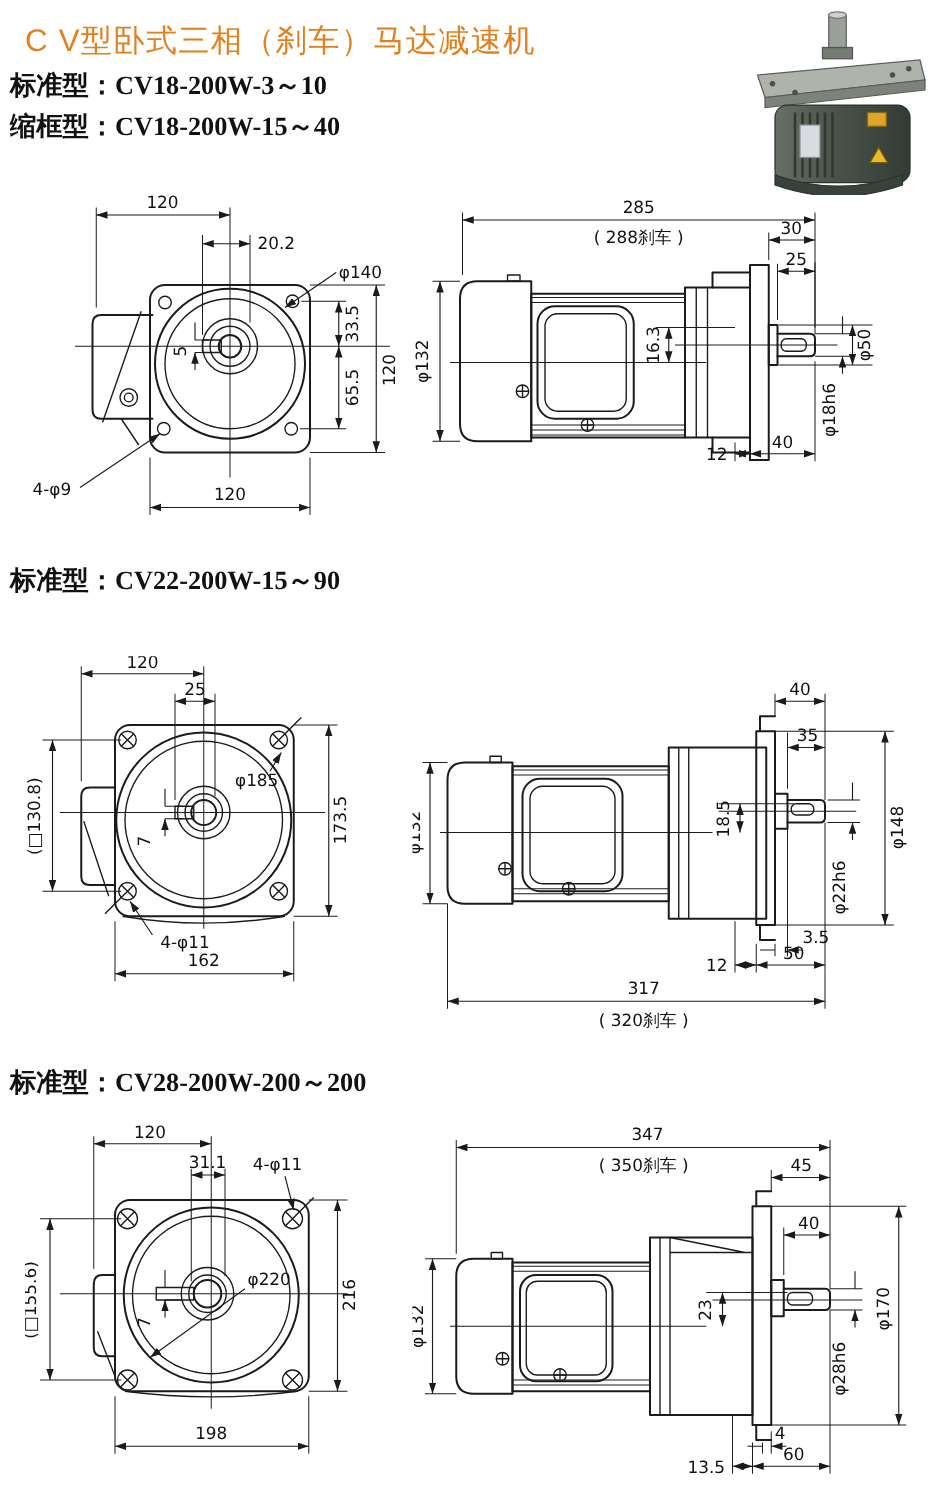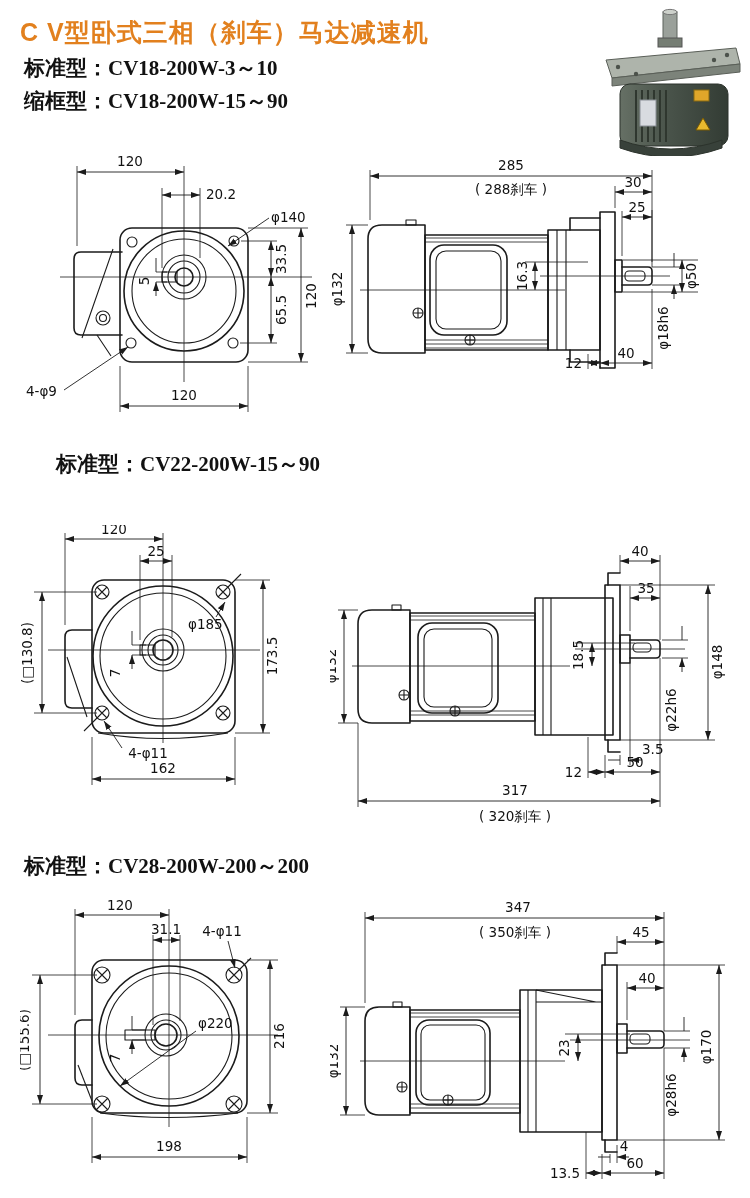--- a/index.html
+++ b/index.html
@@ -1,40 +1,40 @@
 <!DOCTYPE html>
 <html><head>
 <meta charset="utf-8">
 <style>
   html,body{margin:0;padding:0;background:#fff;}
   #page{position:relative;width:750px;height:1198px;background:#fff;overflow:hidden;
         font-family:"Liberation Sans",sans-serif;}
-  .title{position:absolute;left:20px;top:16px;font-size:25px;font-weight:bold;
+  .title{position:absolute;left:20px;top:16px;font-size:25px;font-weight:normal;
          letter-spacing:1px;color:#e2801e;font-family:"Liberation Sans",sans-serif;}
-  .models{position:absolute;left:24px;font-size:21px;font-weight:bold;color:#111;
+  .models{position:absolute;left:8px;font-size:21px;font-weight:bold;color:#111;
           font-family:"Liberation Serif",serif;line-height:33px;white-space:nowrap;}
   .models .row{display:block;}
   .panel{position:absolute;}
   svg .o{fill:none;stroke:#1b1b1b;stroke-width:1.6;stroke-linejoin:round;stroke-linecap:round;}
   svg .o2{fill:none;stroke:#1b1b1b;stroke-width:1.1;stroke-linejoin:round;}
   svg .t{fill:none;stroke:#1b1b1b;stroke-width:0.8;}
   svg .d{fill:none;stroke:#1b1b1b;stroke-width:0.9;}
   svg text{font-family:"DejaVu Sans",sans-serif;font-size:13.5px;fill:#111;}
   svg .mk{fill:#1b1b1b;stroke:none;}
 </style>
 </head>
 <body>
 
 <div id="page">
 
   <div class="title">C V型卧式三相（刹车）马达减速机</div>
 
   <div class="models" style="top:52px;">
     <span class="row"><span>标准型：</span><span>CV18-200W-3～10</span></span>
-    <span class="row"><span>缩框型：</span><span>CV18-200W-15～90</span></span>
+    <span class="row"><span>缩框型：</span><span>CV18-200W-15～40</span></span>
   </div>
 
   <svg class="panel" style="left:596px;top:4px;" width="150" height="152" viewBox="0 0 150 152">
     <defs>
       <linearGradient id="pgBody" x1="0" y1="0" x2="1" y2="0">
         <stop offset="0" stop-color="#667065"></stop>
           <stop offset="0.45" stop-color="#49534a"></stop>
           <stop offset="1" stop-color="#333c34"></stop>
       </linearGradient>
     </defs>
@@ -158,21 +158,21 @@
     <line class="d" x1="352" y1="110" x2="352" y2="142" marker-start="url(#a2)" marker-end="url(#a2)"></line>
     <text x="366" y="126" transform="rotate(-90 366 126)" text-anchor="middle">φ50</text>
     <path class="d" d="M344,103 V117 M344,149 V135" marker-end="url(#a2)"></path>
     <text x="338" y="178" transform="rotate(-90 338 178)" text-anchor="middle">φ18h6</text>
     <line class="d" x1="258" y1="213" x2="270" y2="213" marker-start="url(#a2)" marker-end="url(#a2)"></line>
     <text x="252" y="218" text-anchor="end">12</text>
     <line class="d" x1="270" y1="213" x2="322" y2="213" marker-start="url(#a2)" marker-end="url(#a2)"></line>
     <text x="296" y="208" text-anchor="middle">40</text>
   </svg>
 
-  <div class="models" style="top:448px;margin-left:32px;">
+  <div class="models" style="top:448px;">
     <span class="row"><span>标准型：</span><span>CV22-200W-15～90</span></span>
   </div>
 
   <svg class="panel" style="left:20px;top:525px;" width="310" height="310" viewBox="0 0 310 310">
     <defs>
       <marker id="a3" markerWidth="10" markerHeight="8" refX="9" refY="3" orient="auto-start-reverse" markerUnits="userSpaceOnUse">
         <path class="mk" d="M0,0 L9,3 L0,6 Z"></path>
       </marker>
     </defs>
     <path class="o" d="M72,105 L52,105 Q45,105 45,112 L45,176 Q45,183 52,183 L72,183"></path>

